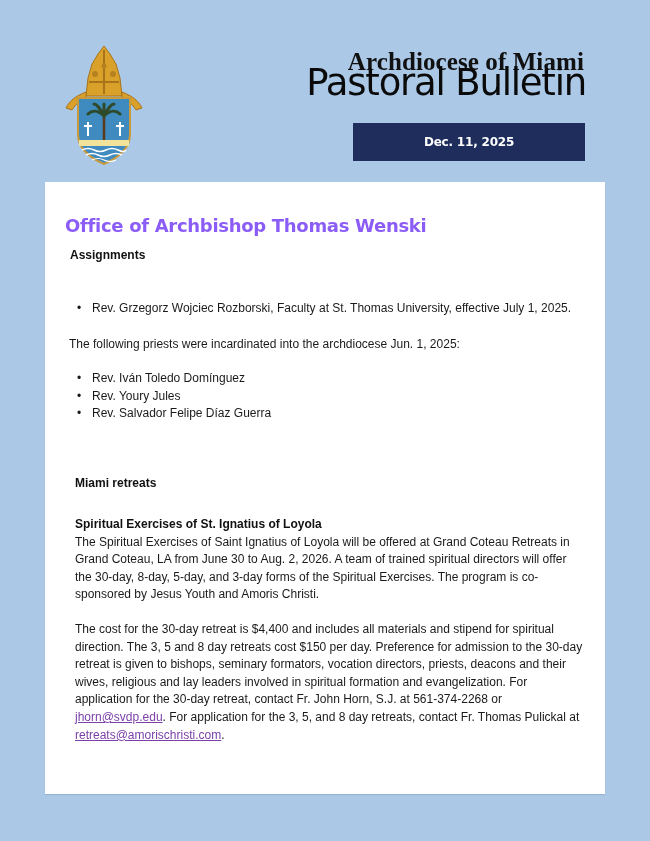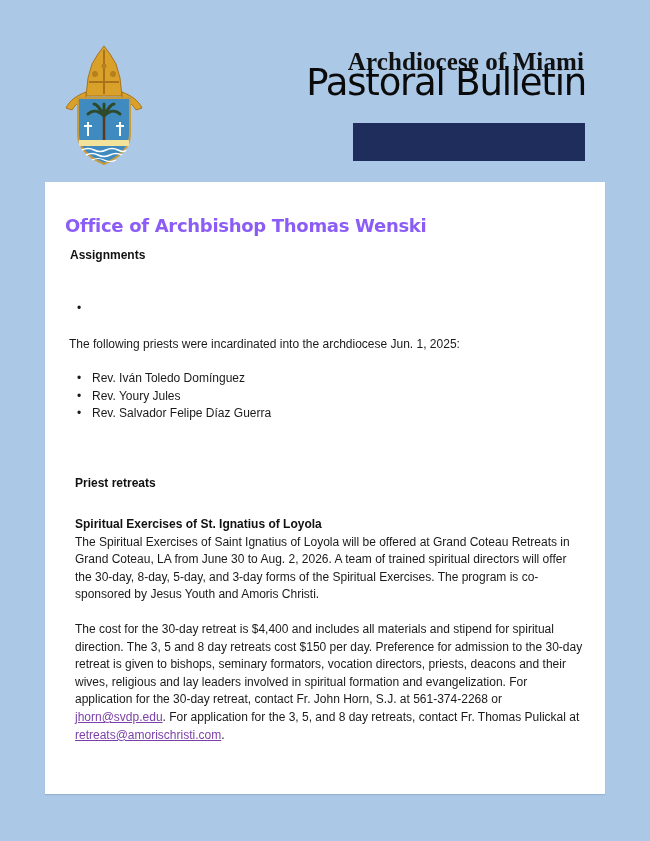--- a/index.html
+++ b/index.html
@@ -152,51 +152,53 @@
   <path d="M40 72 C34 66 28 66 24 70 M40 72 C46 66 52 66 56 70 M40 72 C36 64 32 60 30 60 M40 72 C44 64 48 60 50 60 M40 72 L40 60" stroke="#2f4a2a" stroke-width="3" fill="none" stroke-linecap="round"></path>
 
   <path d="M24 78 L24 92 M20 82 L28 82" stroke="#ffffff" stroke-width="2"></path>
   <path d="M56 78 L56 92 M52 82 L60 82" stroke="#ffffff" stroke-width="2"></path>
 </svg>
 
 <div class="masthead-sub">Archdiocese of Miami</div>
 <div class="masthead-title">Pastoral Bulletin</div>
 
 <div class="issue-bar">
+  <span>Dec. 11, 2025</span>
 </div>
 
 <div class="content">
   <div class="office">Office of Archbishop Thomas Wenski</div>
 
   <div class="section-h" style="left:25px; top:66px;">Assignments</div>
 
   <ul class="bullets" style="left:31px; top:118px;">
     <li>
       <span class="dot">•</span>
+      <span>Rev. Grzegorz Wojciec Rozborski, Faculty at St. Thomas University, effective July 1, 2025.</span>
     </li>
   </ul>
 
   <div class="body-text" style="position:absolute; left:24px; top:154px;">The following priests were incardinated into the archdiocese Jun. 1, 2025:</div>
 
   <ul class="bullets" style="left:31px; top:188px;">
     <li>
       <span class="dot">•</span>
       <span>Rev. Iván Toledo Domínguez</span>
     </li>
     <li>
       <span class="dot">•</span>
       <span>Rev. Youry Jules</span>
     </li>
     <li>
       <span class="dot">•</span>
       <span>Rev. Salvador Felipe Díaz Guerra</span>
     </li>
   </ul>
 
-  <div class="section-h" style="left:30px; top:294px;">Priest retreats</div>
+  <div class="section-h" style="left:30px; top:294px;">Miami retreats</div>
 
   <div class="para" style="top:334px;">
     <div class="article-title">Spiritual Exercises of St. Ignatius of Loyola</div>
     <div class="body-text">The Spiritual Exercises of Saint Ignatius of Loyola will be offered at Grand Coteau Retreats in Grand Coteau, LA from June 30 to Aug. 2, 2026. A team of trained spiritual directors will offer the 30-day, 8-day, 5-day, and 3-day forms of the Spiritual Exercises. The program is co-sponsored by Jesus Youth and Amoris Christi.</div>
   </div>
 
   <div class="para body-text" style="top:439px;">
     <span>The cost for the 30-day retreat is $4,400 and includes all materials and stipend for spiritual direction. The 3, 5 and 8 day retreats cost $150 per day. Preference for admission to the 30-day retreat is given to bishops, seminary formators, vocation directors, priests, deacons and their wives, religious and lay leaders involved in spiritual formation and evangelization. For application for the 30-day retreat, contact Fr. John Horn, S.J. at 561-374-2268 or </span><a class="mail" href="mailto:jhorn@svdp.edu">jhorn@svdp.edu</a><span>. For application for the 3, 5, and 8 day retreats, contact Fr. Thomas Pulickal at </span><a class="mail" title="retreats@amorischristi.com">retreats@amorischristi.com</a><span>.</span>
   </div>
 </div>

